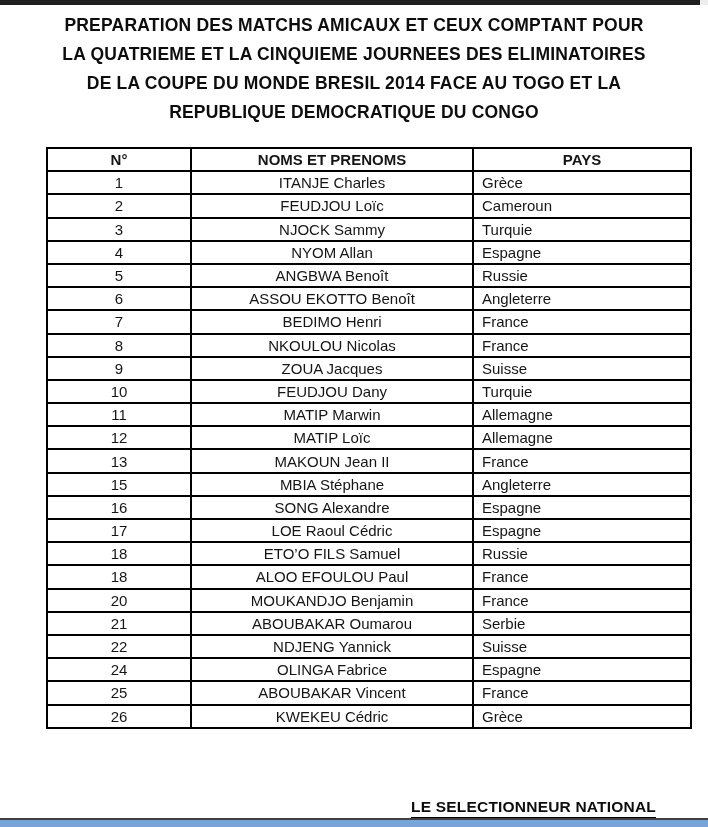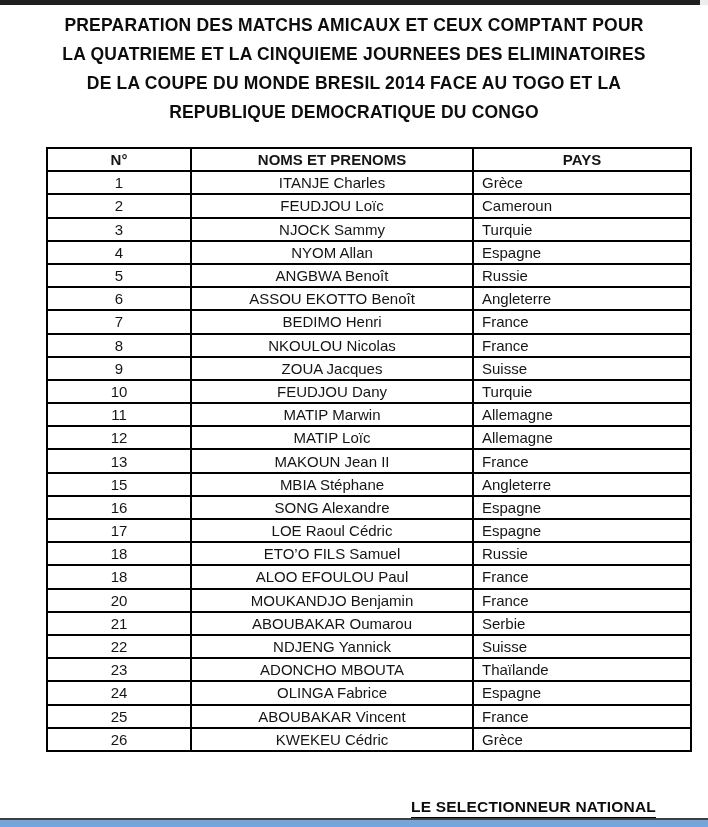--- a/index.html
+++ b/index.html
@@ -213,25 +213,20 @@
         <td class="c-num">21</td>
         <td class="c-name">ABOUBAKAR Oumarou</td>
         <td class="c-pays">Serbie</td>
       </tr>
       <tr>
         <td class="c-num">22</td>
         <td class="c-name">NDJENG Yannick</td>
         <td class="c-pays">Suisse</td>
       </tr>
       <tr>
-        <td class="c-num">23</td>
-        <td class="c-name">ADONCHO MBOUTA</td>
-        <td class="c-pays">Thaïlande</td>
-      </tr>
-      <tr>
         <td class="c-num">24</td>
         <td class="c-name">OLINGA Fabrice</td>
         <td class="c-pays">Espagne</td>
       </tr>
       <tr>
         <td class="c-num">25</td>
         <td class="c-name">ABOUBAKAR Vincent</td>
         <td class="c-pays">France</td>
       </tr>
       <tr>

